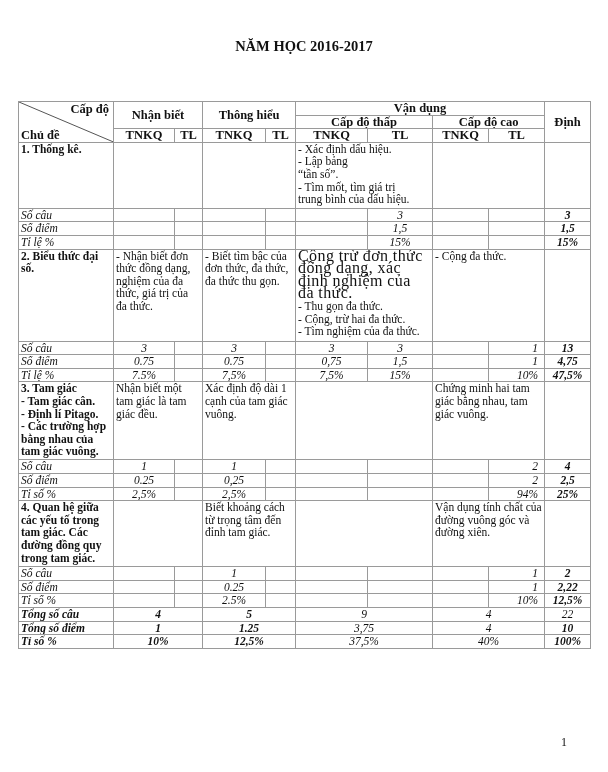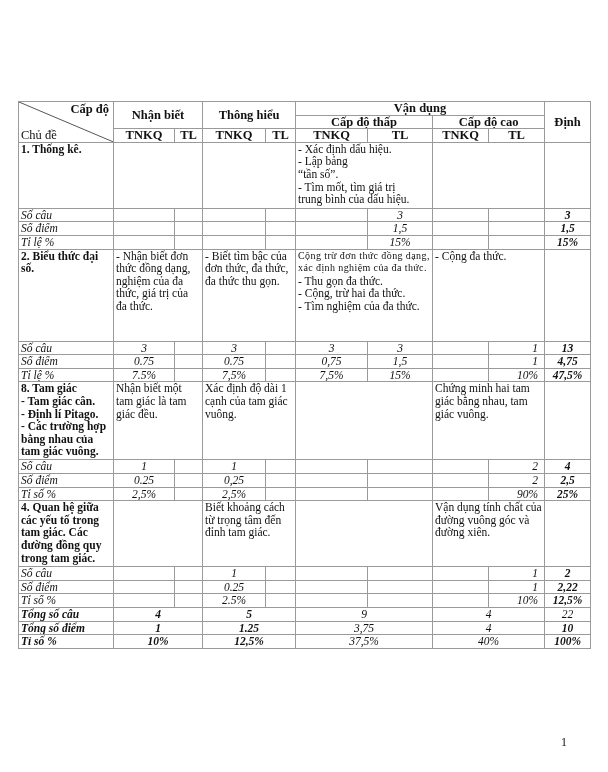--- a/index.html
+++ b/index.html
@@ -8,39 +8,40 @@
   .title { position: absolute; left: 0; top: 38px; width: 608px; text-align: center;
            font-weight: bold; font-size: 14.5px; line-height: 16px; }
   table.matrix { position: absolute; left: 18px; top: 101px; border-collapse: collapse;
                  table-layout: fixed; width: 572px; font-size: 11.5px; line-height: 12.6px; padding-left: 9px; }
   table.matrix td, table.matrix th { border: 1px solid #9a9a9a; padding: 0 2px; vertical-align: top;
                  overflow: hidden; }
   th { font-weight: bold; text-align: center; vertical-align: middle !important; font-size: 12.5px; }
   .corner { position: relative; height: 36px; padding: 0 !important; }
   .corner svg { position: absolute; left: 0; top: 0; width: 100%; height: 100%; }
   .corner .cd { position: absolute; right: 4px; top: 1px; font-weight: bold; }
-  .corner .cde { position: absolute; left: 2px; bottom: 0px; font-weight: normal; }
+  .corner .cde { position: absolute; left: 2px; bottom: 0px; font-weight: bold; }
   td.topic { font-weight: bold; }
   td.label { font-style: italic; border-radius: 6px; }
   td.num { font-style: italic; text-align: center; }
   td.num-r { font-style: italic; text-align: right; padding-right: 6px !important; }
   td.tot { font-style: italic; text-align: center; font-weight: bold; }
   td.desc { font-size: 11.5px; }
-  td.desc .small { font-size: 10px; letter-spacing: 0.4px; }
+  td.desc .small { font-size: 16px; letter-spacing: 0.4px; }
   td.sumlabel { font-style: italic; font-weight: bold; }
   td.sum { font-style: italic; font-weight: bold; text-align: center; border-top: none; border-bottom: none; }
   td.sum-plain { font-style: italic; text-align: center; border-top: none; border-bottom: none; }
   tr.r-small td { height: 12px; }
   .pageno { position: absolute; left: 561px; top: 735px; font-size: 12px; }
   .line { display: block; }
 </style>
 </head>
 <body>
 
 <div class="title">
+  <span class="line">NĂM HỌC 2016-2017</span>
 </div>
 
 <table class="matrix">
   <colgroup>
     <col style="width:95px">
       <col style="width:61px">
       <col style="width:28px">
     <col style="width:63px">
       <col style="width:30px">
       <col style="width:72px">
@@ -175,21 +176,21 @@
     <td class="num"></td>
     <td class="num">7,5%</td>
     <td class="num">15%</td>
     <td class="num"></td>
     <td class="num-r">10%</td>
     <td class="tot">47,5%</td>
   </tr>
 
   <tr style="height:78px">
     <td class="topic">
-      <span class="line">8. Tam giác</span>
+      <span class="line">3. Tam giác</span>
       <span class="line">- Tam giác cân.</span>
       <span class="line">- Định lí Pitago.</span>
       <span class="line">- Các trường hợp bằng nhau của tam giác vuông.</span>
     </td>
     <td colspan="2" class="desc">Nhận biết một tam giác là tam giác đều.</td>
     <td colspan="2" class="desc">Xác định độ dài 1 cạnh của tam giác vuông.</td>
     <td colspan="2" class="desc"></td>
     <td colspan="2" class="desc">Chứng minh hai tam giác bằng nhau, tam giác vuông.</td>
     <td></td>
   </tr>
@@ -219,21 +220,21 @@
   </tr>
   <tr class="r-small">
     <td class="label">Tỉ số %</td>
     <td class="num">2,5%</td>
     <td class="num"></td>
     <td class="num">2,5%</td>
     <td class="num"></td>
     <td class="num"></td>
     <td class="num"></td>
     <td class="num"></td>
-    <td class="num-r">90%</td>
+    <td class="num-r">94%</td>
     <td class="tot">25%</td>
   </tr>
 
   <tr style="height:66px">
     <td class="topic">4. Quan hệ giữa các yếu tố trong tam giác. Các đường đồng quy trong tam giác.</td>
     <td colspan="2" class="desc"></td>
     <td colspan="2" class="desc">Biết khoảng cách từ trọng tâm đến đỉnh tam giác.</td>
     <td colspan="2" class="desc"></td>
     <td colspan="2" class="desc">Vận dụng tính chất của đường vuông góc và đường xiên.</td>
     <td></td>

